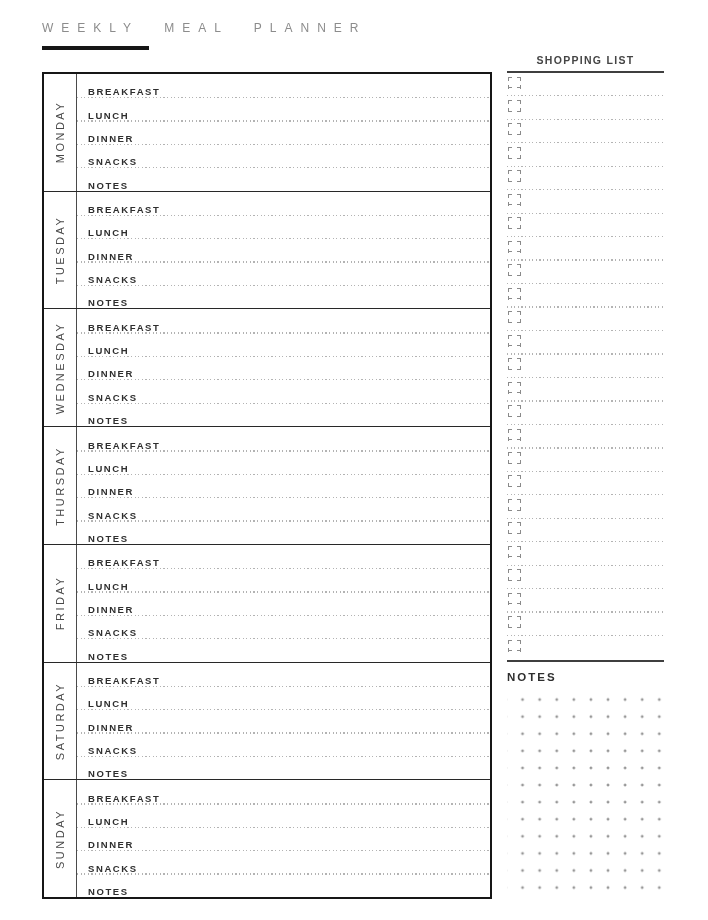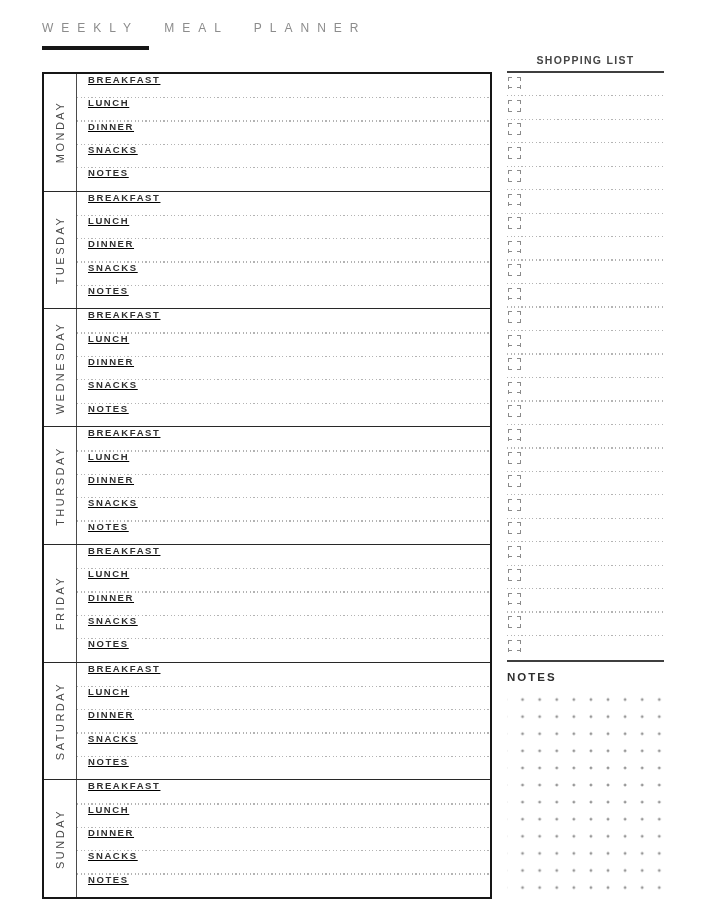--- a/index.html
+++ b/index.html
@@ -43,23 +43,22 @@
   .day-text {
     transform:rotate(-90deg);
     font-size:11px; font-weight:500;
     letter-spacing:2.5px;
     color:var(--day,#484848);
     white-space:nowrap;
   }
   .rows { flex:1; display:flex; flex-direction:column; min-width:0; }
   .meal-row {
     flex:1; position:relative;
-    display:flex; align-items:flex-start;
+    display:flex; align-items:flex-end;
     padding-left:11px;
-    text-decoration:underline;
   }
   .meal-label {
     font-size:9.5px; font-weight:700;
     letter-spacing:1.6px;
     color:var(--label,#2e2e2e);
     white-space:nowrap;
   }
   .rule-dotted {
     position:absolute; left:0; right:0; bottom:-1px; height:1.3px;
     background-image:repeating-linear-gradient(to right,

